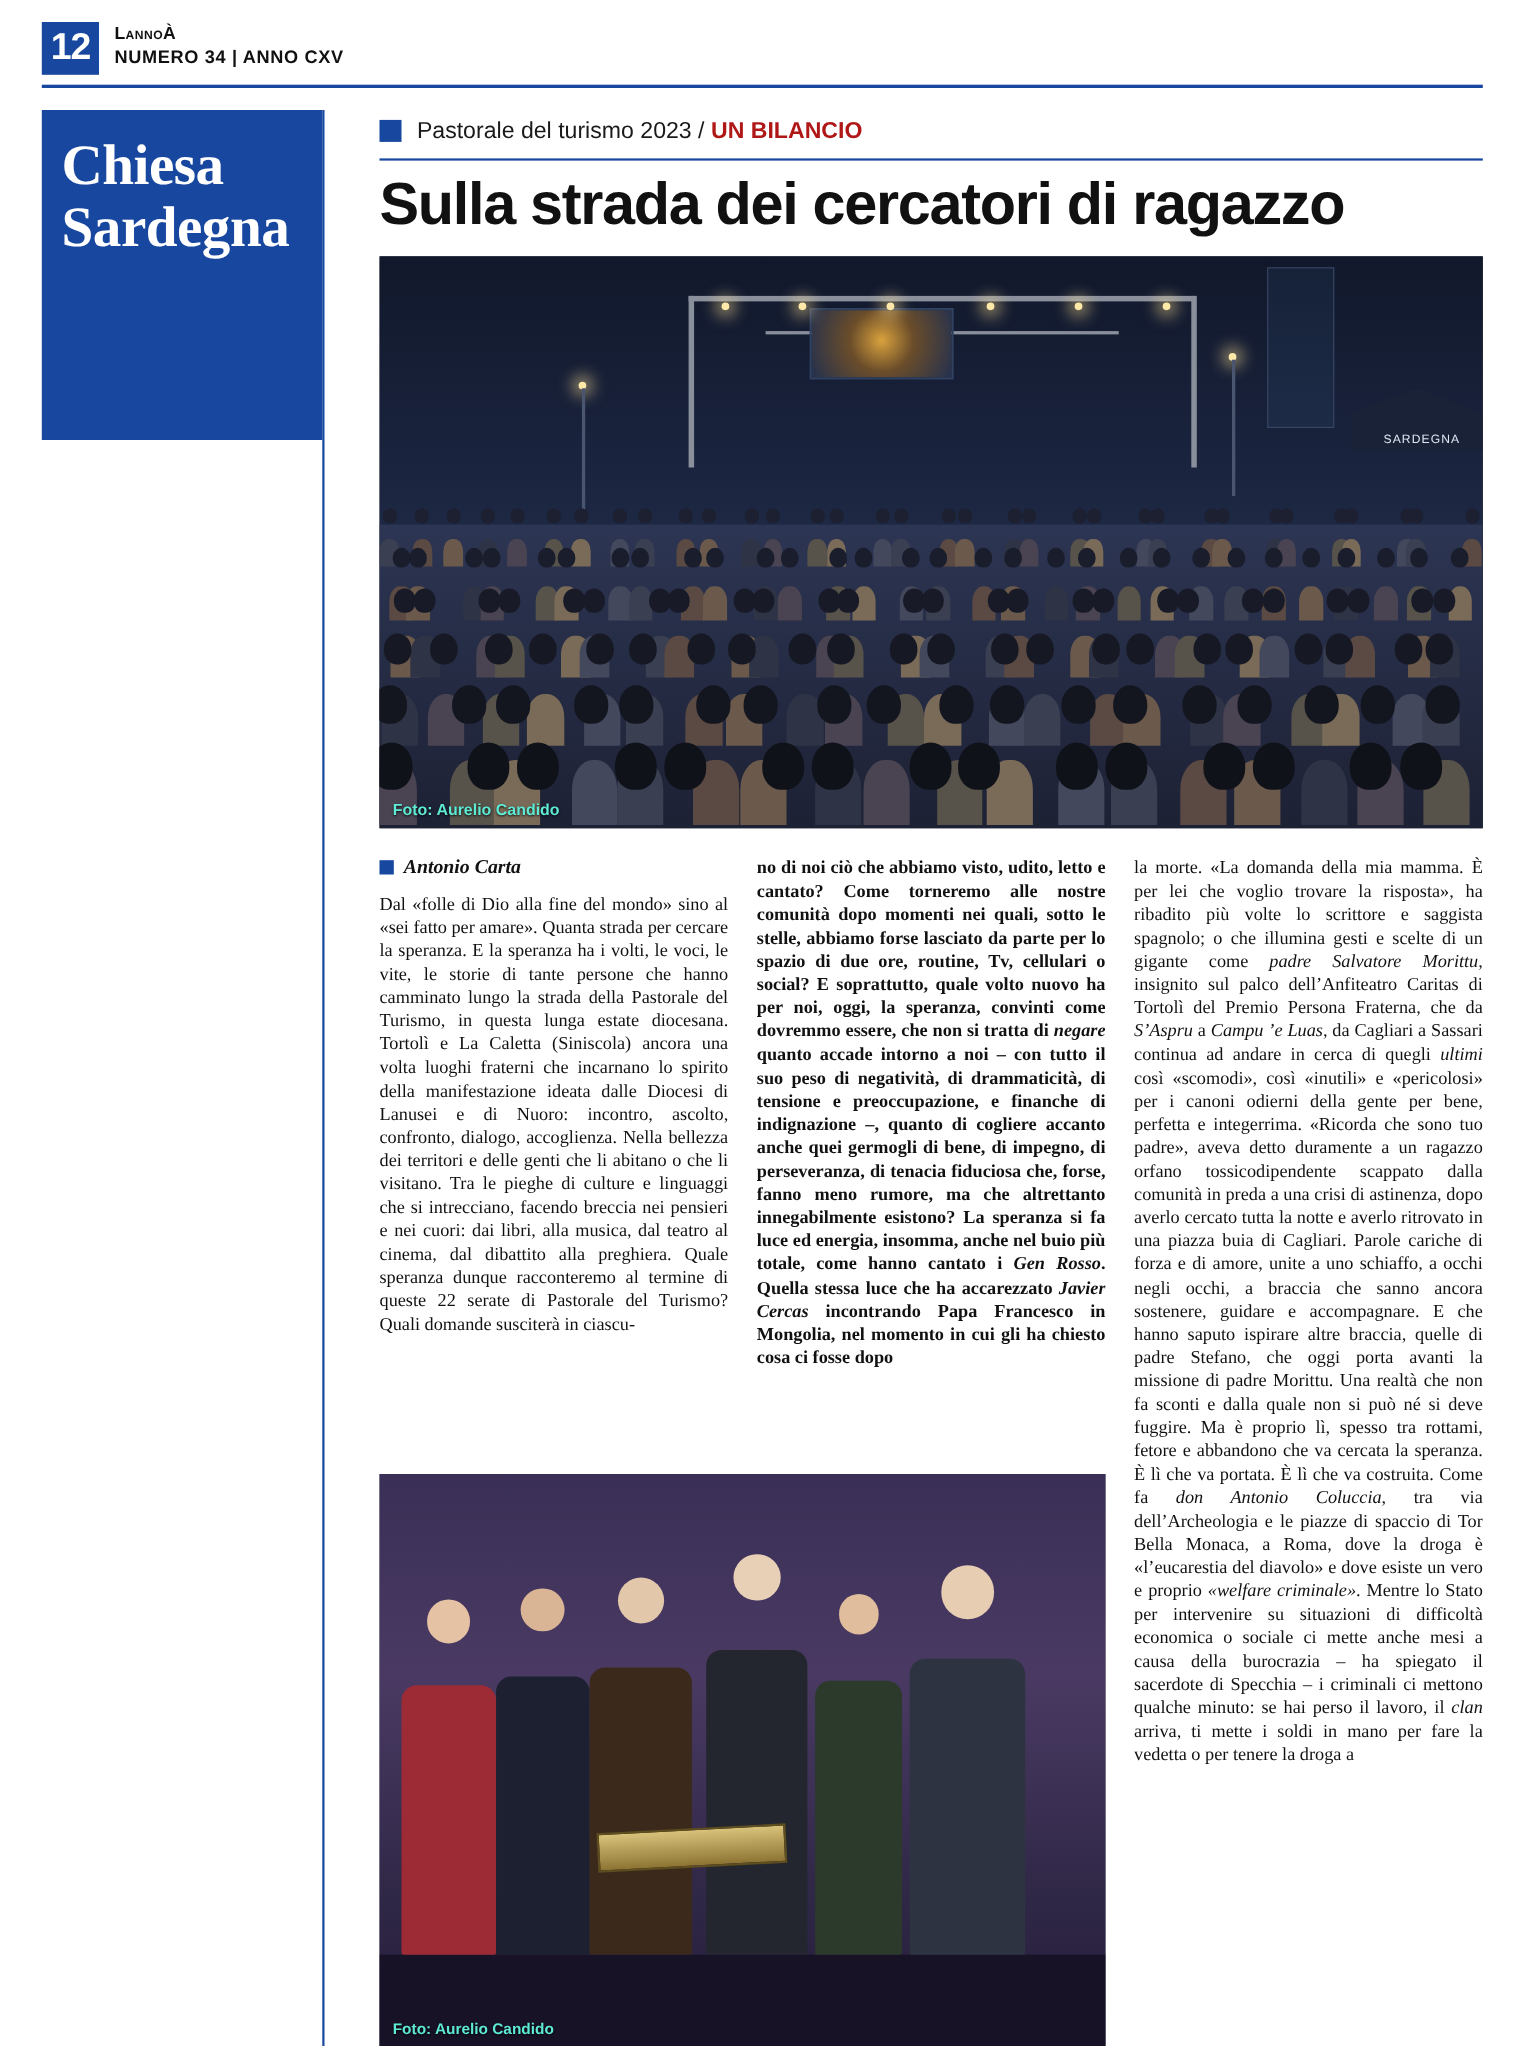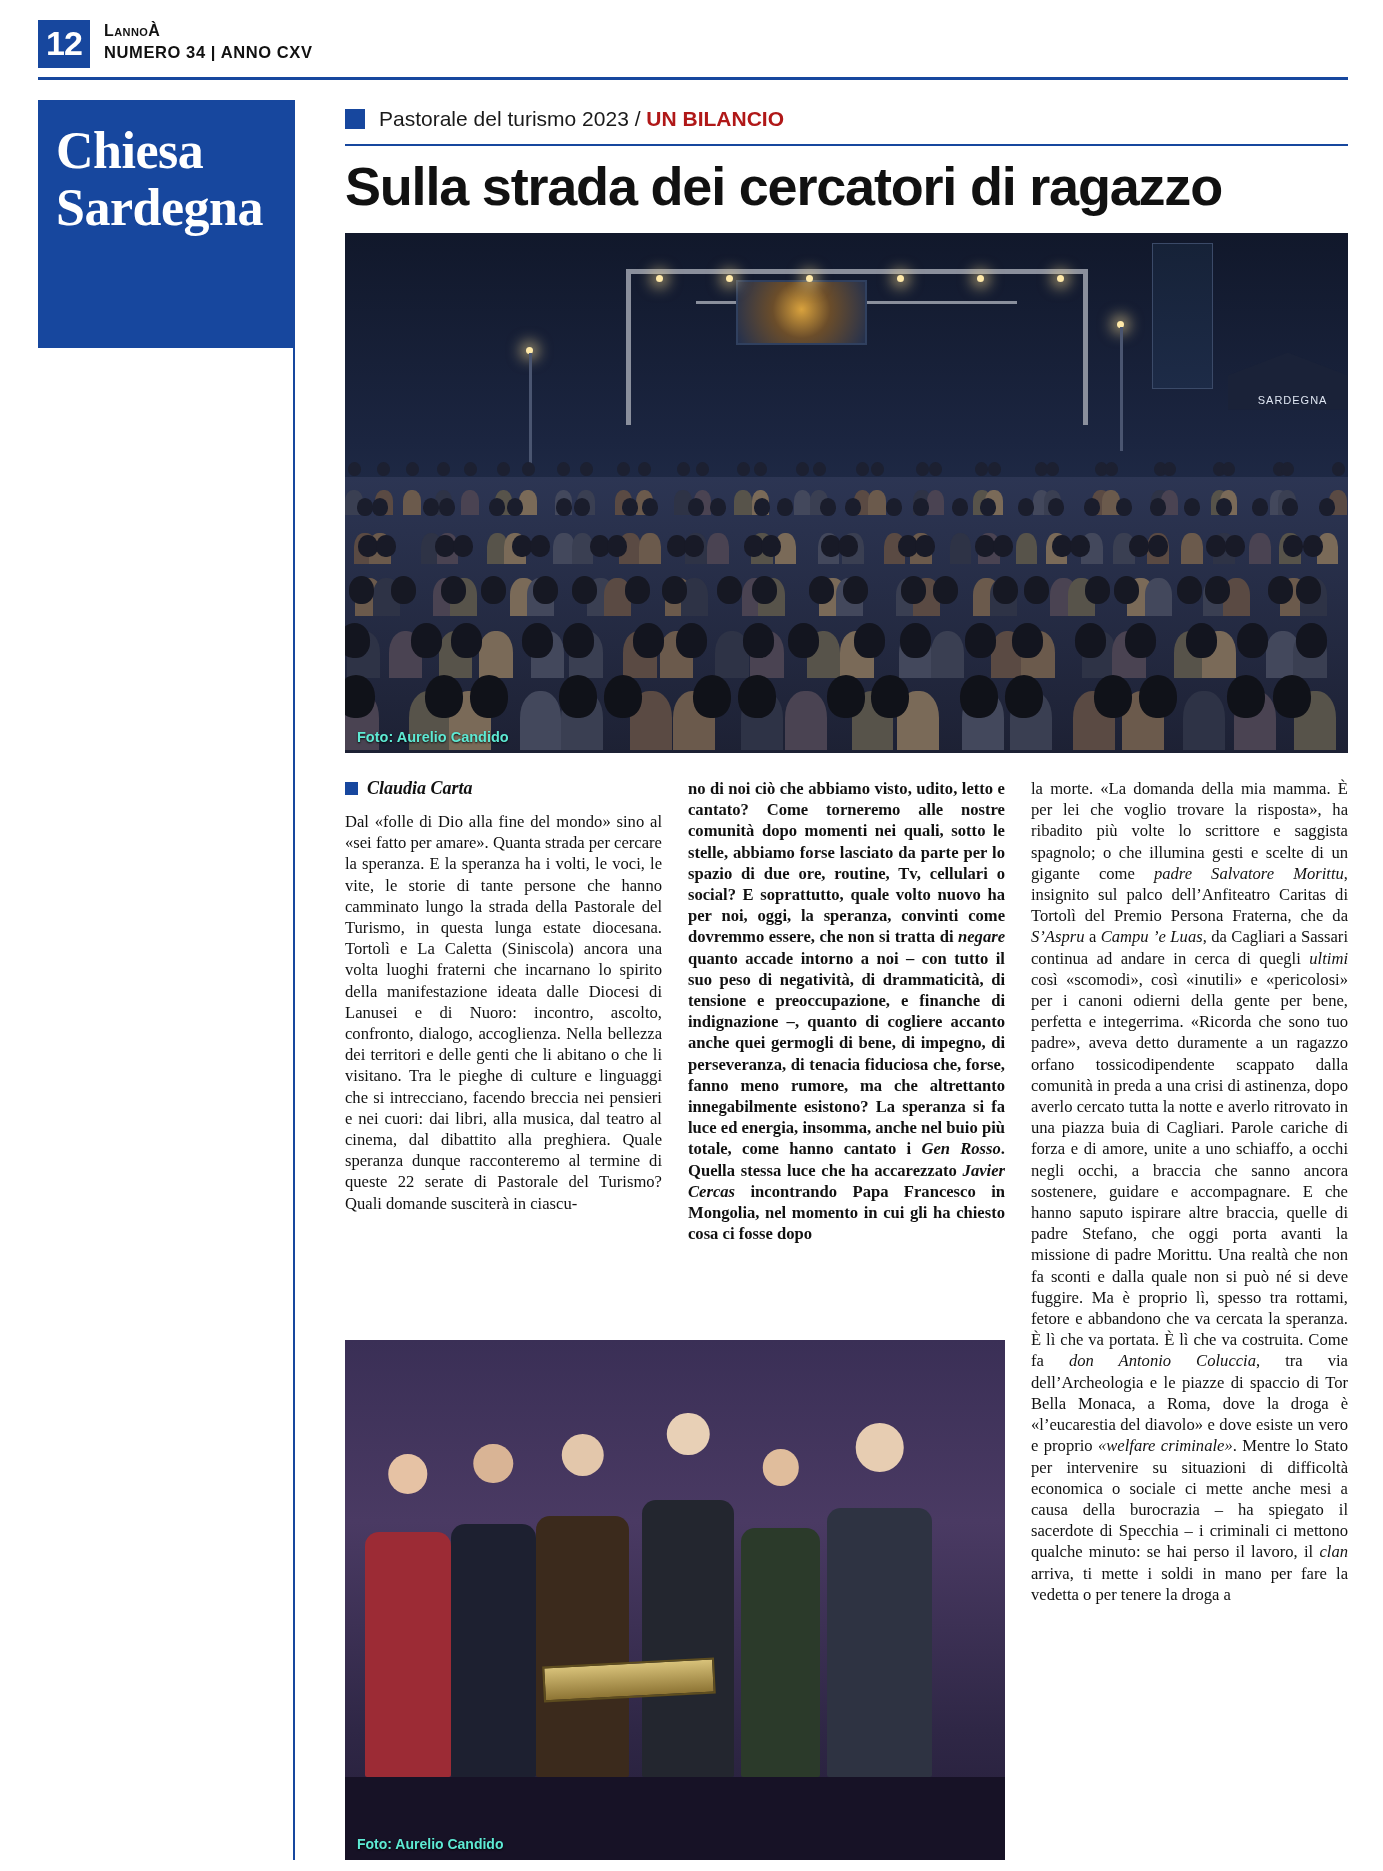--- a/index.html
+++ b/index.html
@@ -51,21 +51,21 @@
     position: absolute;
     left: 38px; top: 77px;
     width: 1310px; height: 3px;
     background: #17479e;
   }
 
   
   .section-flag {
     position: absolute;
     left: 38px; top: 100px;
-    width: 255px; height: 248px;
+    width: 255px; height: 300px;
     background: #17479e;
     color: #ffffff;
     padding: 22px 18px 0 18px;
   }
   .section-flag .line {
     font-family: "Liberation Serif", serif;
     font-weight: bold;
     font-size: 52px;
     line-height: 57px;
     letter-spacing: -0.5px;
@@ -611,21 +611,21 @@
       </div>
     <div class="photo-caption">Foto: Aurelio Candido</div>
   </div>
 </div>
 
 <div class="cols">
 
   <div class="col">
     <div class="byline">
       <div class="sq"></div>
-      <div class="name">Claudia Carta</div>
+      <div class="name">Antonio Carta</div>
     </div>
     <div class="body-text col1-text">Dal «folle di Dio alla fine del mondo» sino al «sei fatto per amare». Quanta strada per cercare la speranza. E la speranza ha i volti, le voci, le vite, le storie di tante persone che hanno camminato lungo la strada della Pastorale del Turismo, in questa lunga estate diocesana. Tortolì e La Caletta (Siniscola) ancora una volta luoghi fraterni che incarnano lo spirito della manifestazione ideata dalle Diocesi di Lanusei e di Nuoro: incontro, ascolto, confronto, dialogo, accoglienza. Nella bellezza dei territori e delle genti che li abitano o che li visitano. Tra le pieghe di culture e linguaggi che si intrecciano, facendo breccia nei pensieri e nei cuori: dai libri, alla musica, dal teatro al cinema, dal dibattito alla preghiera. Quale speranza dunque racconteremo al termine di queste 22 serate di Pastorale del Turismo? Quali domande susciterà in ciascu-</div>
   </div>
 
   <div class="col">
     <div class="body-text col2-text">
       <span>no di noi ciò che abbiamo visto, udito, letto e cantato? Come torneremo alle nostre comunità dopo momenti nei quali, sotto le stelle, abbiamo forse lasciato da parte per lo spazio di due ore, routine, Tv, cellulari o social? E soprattutto, quale volto nuovo ha per noi, oggi, la speranza, convinti come dovremmo essere, che non si tratta di </span><i>negare</i><span> quanto accade intorno a noi – con tutto il suo peso di negatività, di drammaticità, di tensione e preoccupazione, e finanche di indignazione –, quanto di cogliere accanto anche quei germogli di bene, di impegno, di perseveranza, di tenacia fiduciosa che, forse, fanno meno rumore, ma che altrettanto innegabilmente esistono? La speranza si fa luce ed energia, insomma, anche nel buio più totale, come hanno cantato i </span><i>Gen Rosso</i><span>. Quella stessa luce che ha accarezzato </span><i>Javier Cercas</i><span> incontrando Papa Francesco in Mongolia, nel momento in cui gli ha chiesto cosa ci fosse dopo</span>
     </div>
   </div>
 

